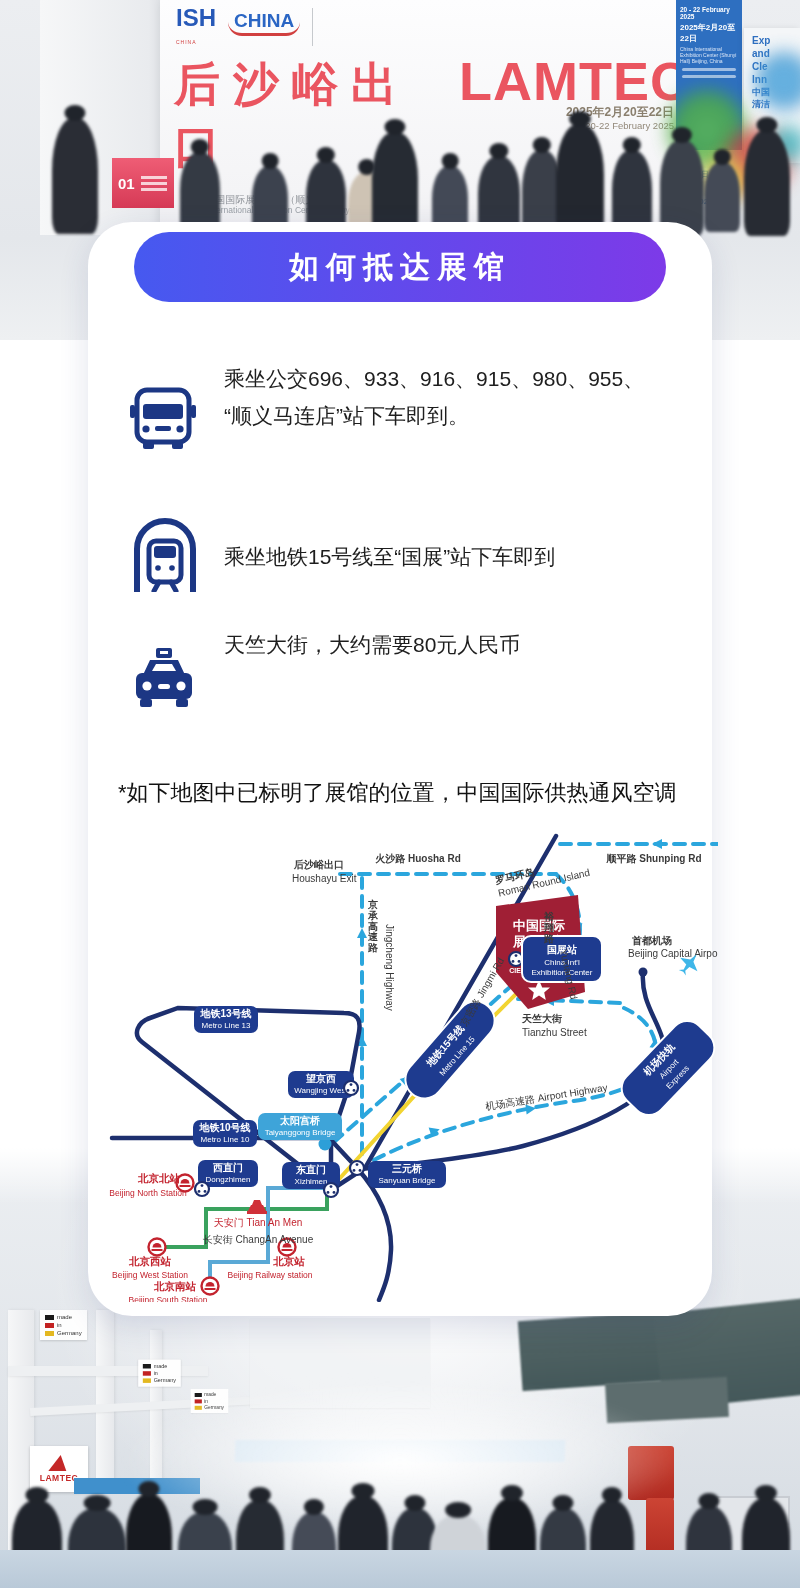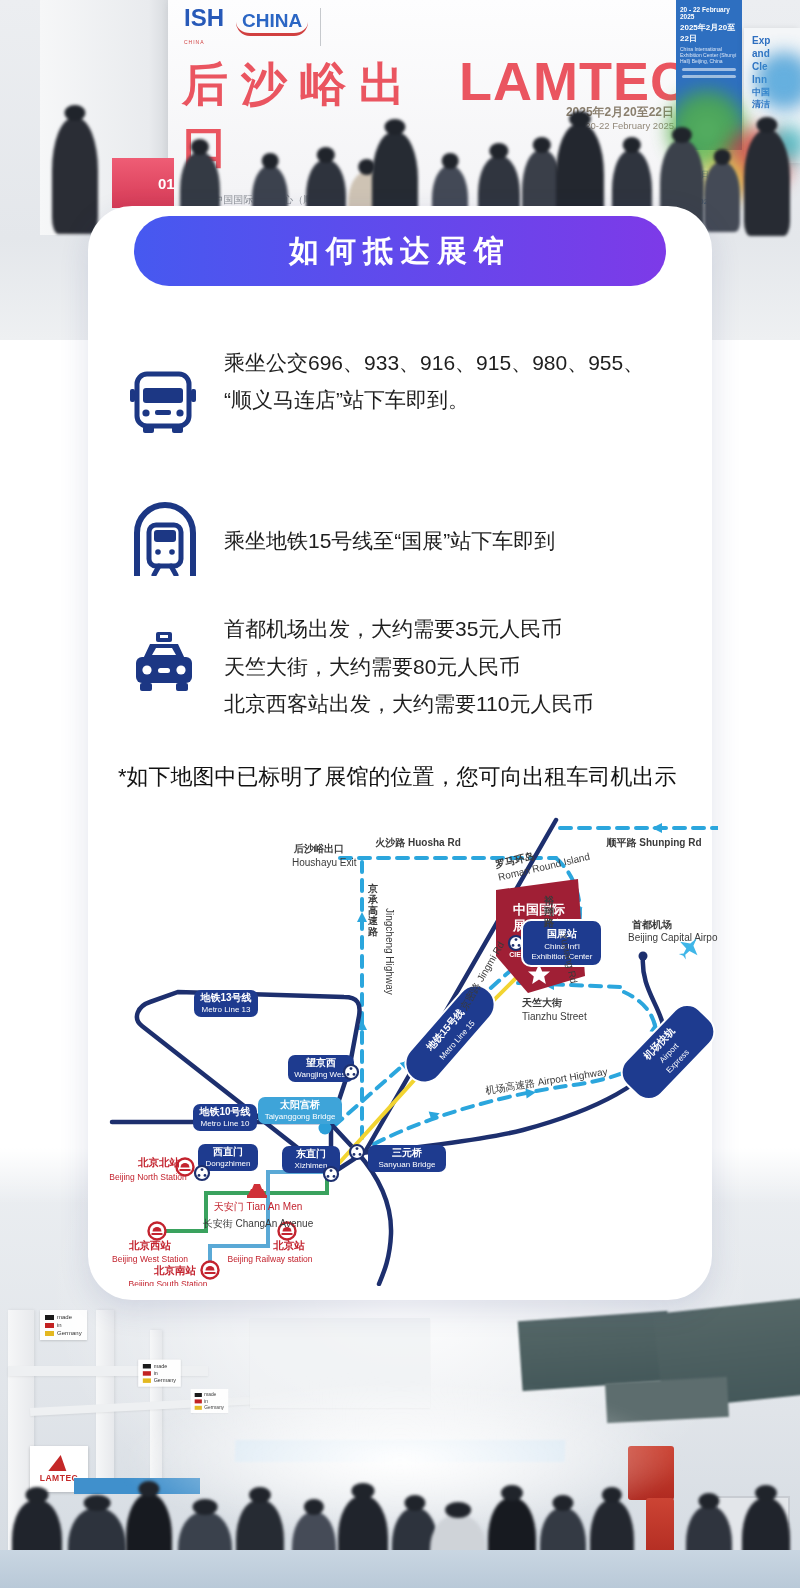--- a/index.html
+++ b/index.html
@@ -3,22 +3,22 @@
 <meta charset="utf-8">
 <style>
   html,body{margin:0;padding:0;background:#fff;}
   .page{position:relative;width:800px;height:1588px;overflow:hidden;background:#fff;
         font-family:"Liberation Sans","DejaVu Sans",sans-serif;}
   
   .hero{position:absolute;left:0;top:0;width:800px;height:340px;
         background:linear-gradient(#eceef1,#e4e7eb 70%,#eef0f2);z-index:1;}
   .wall-pillar{position:absolute;left:40px;top:0;width:128px;height:235px;
         background:linear-gradient(90deg,#f6f7f8,#e9ebee 85%,#d8dbdf);}
-  .banner{position:absolute;left:168px;top:0;width:522px;height:238px;
-        background:linear-gradient(#fdfdfe,#f4f4f6 80%,#ededf0);box-shadow:0 2px 8px rgba(0,0,0,.06);}
+  .banner{position:absolute;left:160px;top:0;width:522px;height:238px;
+        background:linear-gradient(#fdfdfe,#f4f4f6 80%,#ededf0);box-shadow:0 2px 8px rgba(0,0,0,.06);padding-left:8px;}
   .b-row1{position:absolute;left:16px;top:6px;display:flex;align-items:flex-start;gap:12px;}
   .ish{font-size:24px;font-weight:bold;color:#2759b8;line-height:24px;}
   .ish small{display:block;font-size:5px;color:#d14040;font-weight:normal;letter-spacing:1px;}
   .cihe{font-size:19px;font-weight:bold;color:#2b66c4;border-bottom:3px solid #d14040;
         border-radius:0 0 14px 14px;padding:2px 6px 1px;margin-top:2px;}
   .vdiv{width:1px;height:38px;background:#c6c9cd;margin-top:2px;}
   .b-titles{display:flex;flex-direction:column;gap:2px;max-width:330px;}
   .b-title-zh{font-size:14.5px;font-weight:bold;color:#3a6cc8;white-space:nowrap;overflow:hidden;}
   .b-title-en{font-size:7px;color:#8d949c;}
   .b-row2{position:absolute;left:14px;top:50px;display:flex;align-items:baseline;gap:36px;}
@@ -39,21 +39,21 @@
   .chip{position:absolute;background:rgba(235,243,252,.85);color:#3a7ac8;font-size:8px;
         font-weight:bold;padding:1px 4px;border-radius:2px;}
   .white-panel{position:absolute;left:744px;top:28px;width:56px;height:135px;background:#f4f6f8;
         padding:6px 0 0 8px;box-sizing:border-box;box-shadow:-2px 0 6px rgba(0,0,0,.08);}
   .white-panel .en{font-size:10px;font-weight:bold;color:#2e6fc0;line-height:13px;}
   .white-panel .zh{font-size:9px;font-weight:bold;color:#2e6fc0;line-height:12px;}
   .splash{position:absolute;border-radius:50%;filter:blur(9px);opacity:.8;}
   .sign01{position:absolute;left:112px;top:158px;width:62px;height:50px;
         background:linear-gradient(#ef5d75,#d63a56);color:#fff;display:flex;gap:6px;
         align-items:center;padding:4px 6px;box-sizing:border-box;}
-  .sign01 .num{font-size:15px;font-weight:bold;margin-left:40px;}
+  .sign01 .num{font-size:15px;font-weight:bold;}
   .sign01 .bars i{display:block;width:26px;height:3px;background:rgba(255,255,255,.75);margin:3px 0;}
   .p{position:absolute;border-radius:45% 45% 14% 14%;filter:blur(1.6px);}
   .p::before{content:"";position:absolute;top:-13px;left:50%;transform:translateX(-50%);
         width:46%;height:16px;border-radius:50%;background:#20242b;}
   
   .photo-bottom{position:absolute;left:0;top:1148px;width:800px;height:440px;z-index:1;
         background:radial-gradient(ellipse at 50% 32%, #ffffff 0%, rgba(255,255,255,0) 62%),
                    linear-gradient(#eceff2,#e0e4e9 60%,#d3dae1);}
   .photo-bottom::before{content:"";position:absolute;left:0;top:0;width:100%;height:56px;
         background:linear-gradient(#ffffff,rgba(255,255,255,0));}
@@ -70,21 +70,21 @@
   .lamtec .txt{font-size:8.5px;font-weight:bold;color:#c42828;letter-spacing:.5px;margin-top:2px;}
   .bluestrip{position:absolute;left:74px;top:1478px;width:126px;height:16px;background:#4090cc;filter:blur(.4px);}
   .lightbanner{position:absolute;left:235px;top:1440px;width:330px;height:22px;background:#cfe3f2;
         filter:blur(1px);transform:skewX(-2deg);opacity:.8;}
   .redbox{position:absolute;background:linear-gradient(#cc4434,#b02a20);border-radius:3px;}
   .kiosk{position:absolute;left:716px;top:1496px;width:70px;height:92px;background:#e3e6ea;border:2px solid #c8ccd2;}
   .fog{position:absolute;background:radial-gradient(closest-side,#fff,rgba(255,255,255,0));filter:blur(6px);}
   .floor{position:absolute;left:0;top:1550px;width:800px;height:38px;
         background:linear-gradient(#c9d6e2,#b9c9d8);}
   
-  .card{position:absolute;left:88px;top:206px;width:624px;height:1094px;background:#fff;
+  .card{position:absolute;left:88px;top:222px;width:624px;height:1094px;background:#fff;
         border-radius:44px;box-shadow:0 10px 30px rgba(40,60,120,.14);z-index:3;}
   .pill{position:absolute;left:46px;top:10px;width:532px;height:70px;border-radius:35px;
         background:linear-gradient(90deg,#4659f0,#7d3ae8);display:flex;align-items:center;
         justify-content:center;color:#fff;font-size:30px;font-weight:bold;letter-spacing:7px;}
   .sec-icon{position:absolute;}
   .sec-text{position:absolute;font-size:21px;color:#1e1e1e;line-height:37px;}
   .note{position:absolute;left:30px;top:556px;font-size:22px;color:#121212;}
   .map-wrap{position:absolute;left:10px;top:600px;width:620px;height:480px;}
   
   text{font-family:"Liberation Sans","DejaVu Sans",sans-serif;}
@@ -306,26 +306,24 @@
         <path d="M22,23 L26,16 L42,16 L46,23 Z" fill="#fff"></path>
         <rect x="6" y="25" width="56" height="26" rx="6" fill="#1c3784"></rect>
         <circle cx="17" cy="38" r="4.6" fill="#fff"></circle>
         <circle cx="51" cy="38" r="4.6" fill="#fff"></circle>
         <rect x="28" y="36" width="12" height="5" rx="2.5" fill="#fff"></rect>
         <rect x="10" y="51" width="12" height="8" rx="2" fill="#1c3784"></rect>
         <rect x="46" y="51" width="12" height="8" rx="2" fill="#1c3784"></rect>
       </svg>
     </div>
     <div class="sec-text" style="left:136px;top:404px;width:480px;line-height:37.5px;">
-      <div>首都机场出发，大约需要35元人民币</div>
       <div>天竺大街，大约需要80元人民币</div>
-      <div>北京西客站出发，大约需要110元人民币</div>
-    </div>
-
-    <div class="note">*如下地图中已标明了展馆的位置，您可向出租车司机出示</div>
+    </div>
+
+    <div class="note">*如下地图中已标明了展馆的位置，中国国际供热通风空调</div>
 
     <div class="map-wrap">
       <svg width="620" height="480" viewBox="0 0 620 480">
         <defs>
           <path id="arr" d="M0,-6 L5,4 L-5,4 Z"></path>
           <g id="ic">
             <circle r="7" fill="#fff" stroke="#1d2f6e" stroke-width="2.2"></circle>
             <circle cx="0" cy="-3.4" r="1.4" fill="#1d2f6e"></circle>
             <circle cx="-3" cy="2.4" r="1.4" fill="#1d2f6e"></circle>
             <circle cx="3" cy="2.4" r="1.4" fill="#1d2f6e"></circle>

